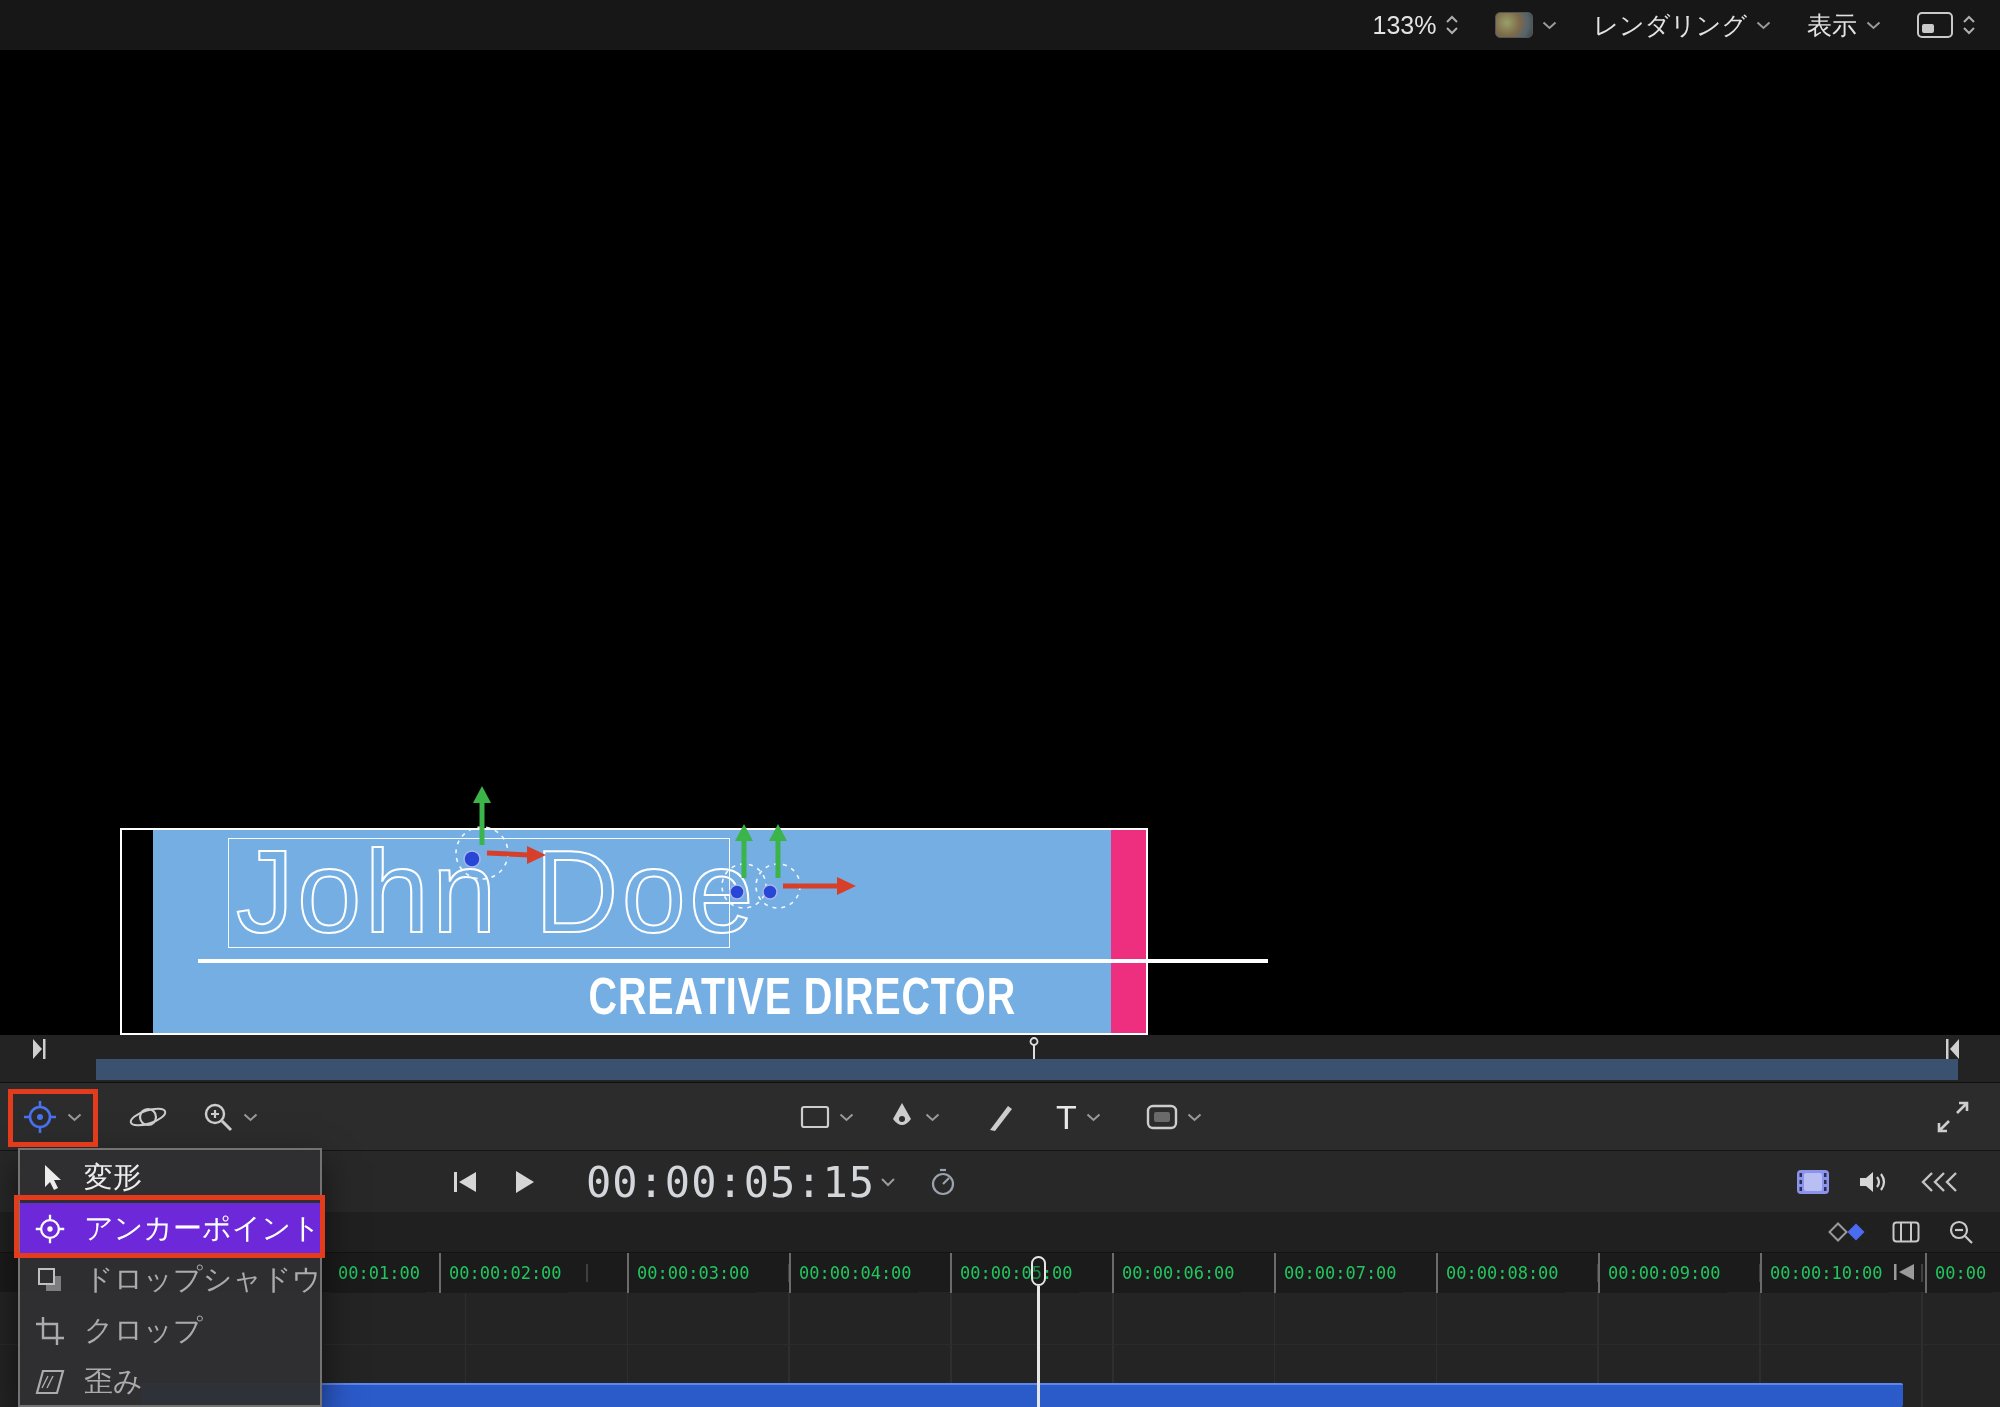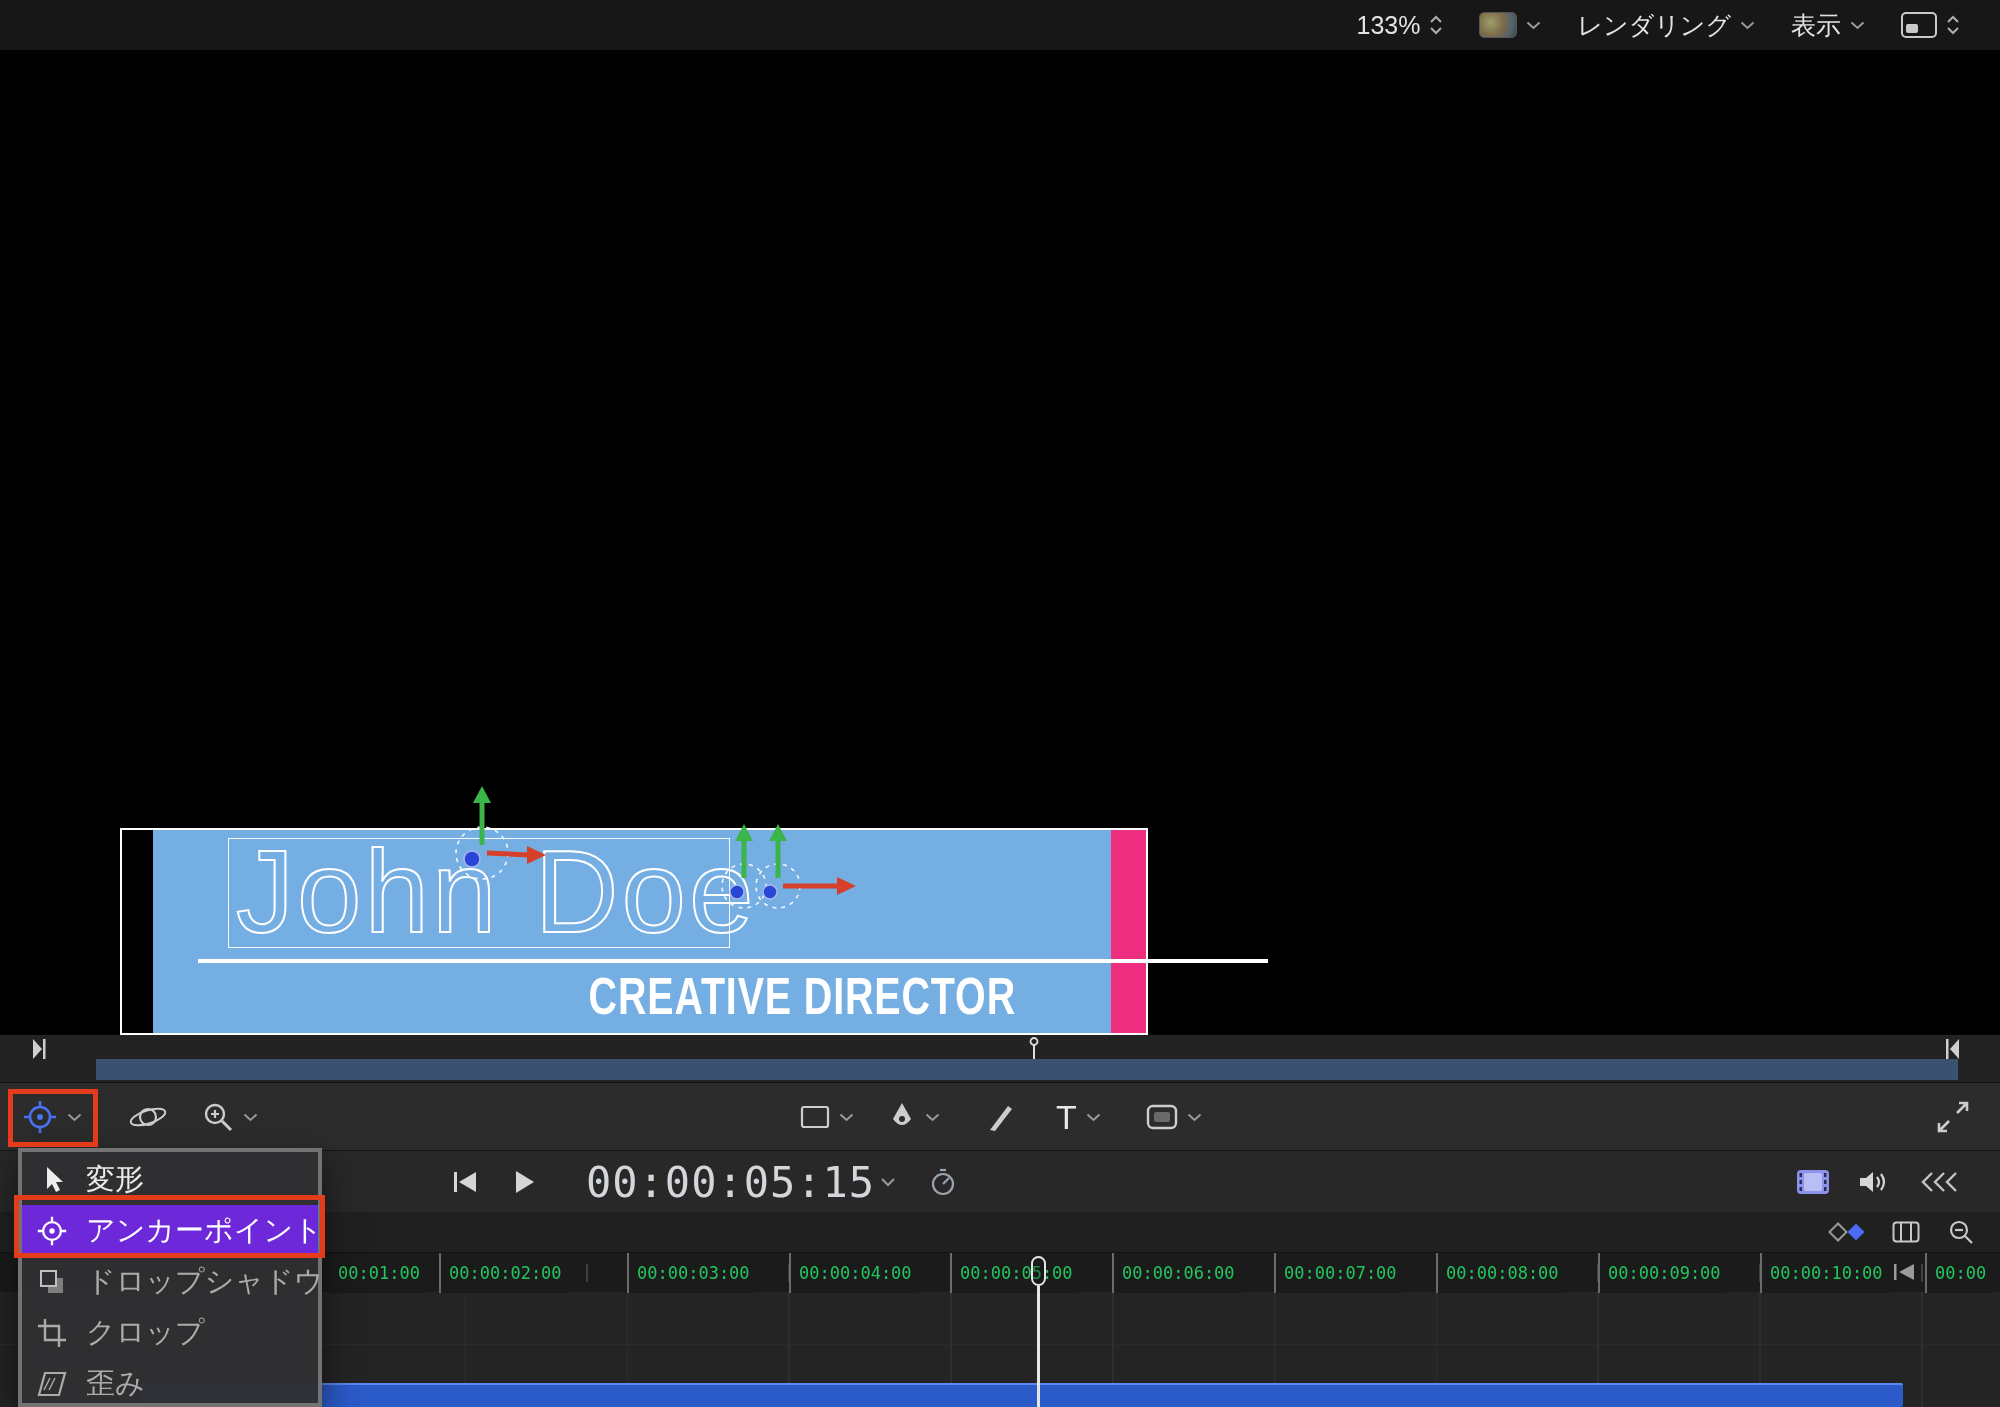--- a/index.html
+++ b/index.html
@@ -3,21 +3,21 @@
 <meta charset="utf-8">
 <style>
   *{box-sizing:border-box}
   html,body{margin:0;padding:0;background:#000}
   .app{position:relative;width:2000px;height:1407px;overflow:hidden;background:#000;
        font-family:"Liberation Sans","DejaVu Sans",sans-serif}
 
   
   .topbar{position:absolute;left:0;top:0;width:2000px;height:50px;background:#171717;
           display:flex;align-items:center;justify-content:flex-end;gap:36px;
-          padding-right:40px;color:#e3e3e3;font-size:25px;z-index:40}
+          padding-right:24px;color:#e3e3e3;font-size:25px;z-index:40}
   .tb-item{display:flex;align-items:center;gap:9px}
   .swatch{width:38px;height:26px;border-radius:5px;border:1px solid #555;
           background:radial-gradient(circle at 30% 40%,#9aa06a,#7d6a4a 45%,#54636f 75%,#3c4a3a)}
   .win-icon{width:36px;height:26px;border:2px solid #c9c9c9;border-radius:5px;position:relative}
   .win-icon::after{content:"";position:absolute;left:3px;bottom:3px;width:12px;height:9px;background:#c9c9c9;border-radius:2px}
 
   
   .canvas{position:absolute;left:0;top:50px;width:2000px;height:985px;background:#000}
 
   .lt-box{position:absolute;left:120px;top:778px;width:1028px;height:207px;border:2px solid #fff;background:#000}
@@ -74,21 +74,21 @@
   
   .tracks{position:absolute;left:0;top:1292px;width:2000px;height:115px;background:#242424}
   .grid{position:absolute;left:303px;top:0;width:1697px;height:115px;
         background:repeating-linear-gradient(90deg,#2e2e2e 0 1.5px,transparent 1.5px 161.8px)}
   .track-sep{position:absolute;left:0;top:52px;width:2000px;height:1px;background:#2b2b2b}
   .clip{position:absolute;left:141px;top:91px;width:1762px;height:24px;background:#2b5ac9;
         border-top:2px solid #5d87ec;border-radius:2px;z-index:2}
 
   
   .menu{position:absolute;left:18px;top:1148px;width:304px;height:259px;background:rgba(47,47,51,.97);
-        border:4px solid #737373;box-shadow:0 14px 34px rgba(0,0,0,.55);z-index:50;padding-top:2px}
+        border:2px solid #737373;box-shadow:0 14px 34px rgba(0,0,0,.55);z-index:50;padding-top:2px}
   .mi{height:51px;display:flex;align-items:center;gap:16px;padding:0 12px;color:#ababab;font-size:29px;white-space:nowrap}
   .mi-icon{width:36px;display:flex;justify-content:center;flex:none}
   .mi.primary{color:#ececec}
   .mi.selected{background:#6d28d9;color:#fff}
 
   
   .ann{position:absolute;border:5px solid #e53b1d;z-index:60;pointer-events:none}
   .ann-tool{left:8px;top:1089px;width:90px;height:58px}
   .ann-menu{left:14px;top:1195px;width:311px;height:63px}
 </style>

